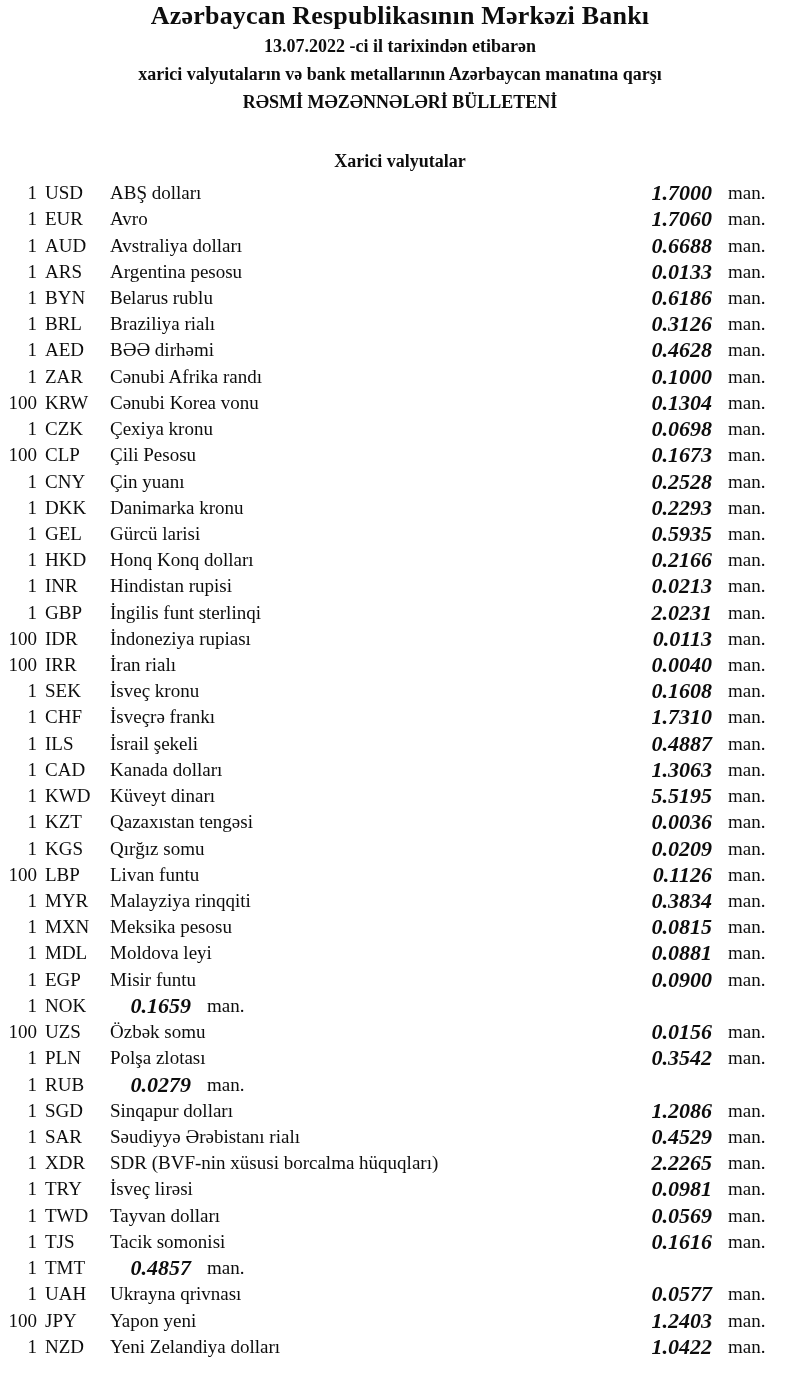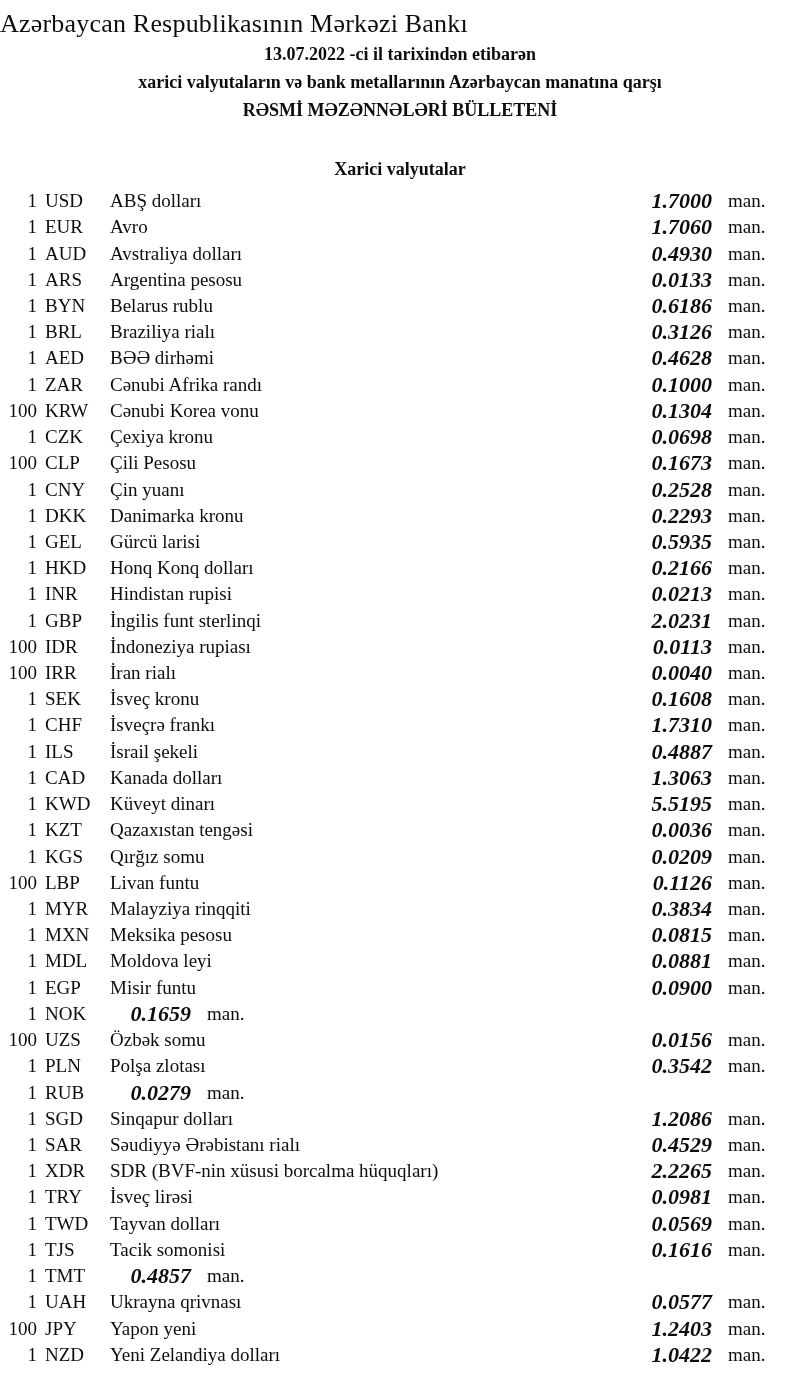--- a/index.html
+++ b/index.html
@@ -13,22 +13,22 @@
     color: #0d0d0d;
     font-family: "Liberation Serif", "DejaVu Serif", serif;
     overflow: hidden;
   }
   .page {
     width: 800px;
     height: 1376px;
     box-sizing: border-box;
   }
   .doc-title {
-    margin-top: 8px;
-    font-weight: normal;
+    text-align: center;
+    font-weight: bold;
     font-size: 26px;
     line-height: 32px;
     letter-spacing: 0.2px;
   }
   .doc-sub {
     text-align: center;
     font-weight: bold;
     font-size: 18px;
     line-height: 28px;
   }
@@ -105,21 +105,21 @@
     <span class="cell-code">EUR</span>
     <span class="cell-name">Avro</span>
     <span class="cell-rate">1.7060</span>
     <span class="cell-unit">man.</span>
   </div>
 
   <div class="row">
     <span class="cell-qty">1</span>
     <span class="cell-code">AUD</span>
     <span class="cell-name">Avstraliya dolları</span>
-    <span class="cell-rate">0.4930</span>
+    <span class="cell-rate">0.6688</span>
     <span class="cell-unit">man.</span>
   </div>
 
   <div class="row">
     <span class="cell-qty">1</span>
     <span class="cell-code">ARS</span>
     <span class="cell-name">Argentina pesosu</span>
     <span class="cell-rate">0.0133</span>
     <span class="cell-unit">man.</span>
   </div>

